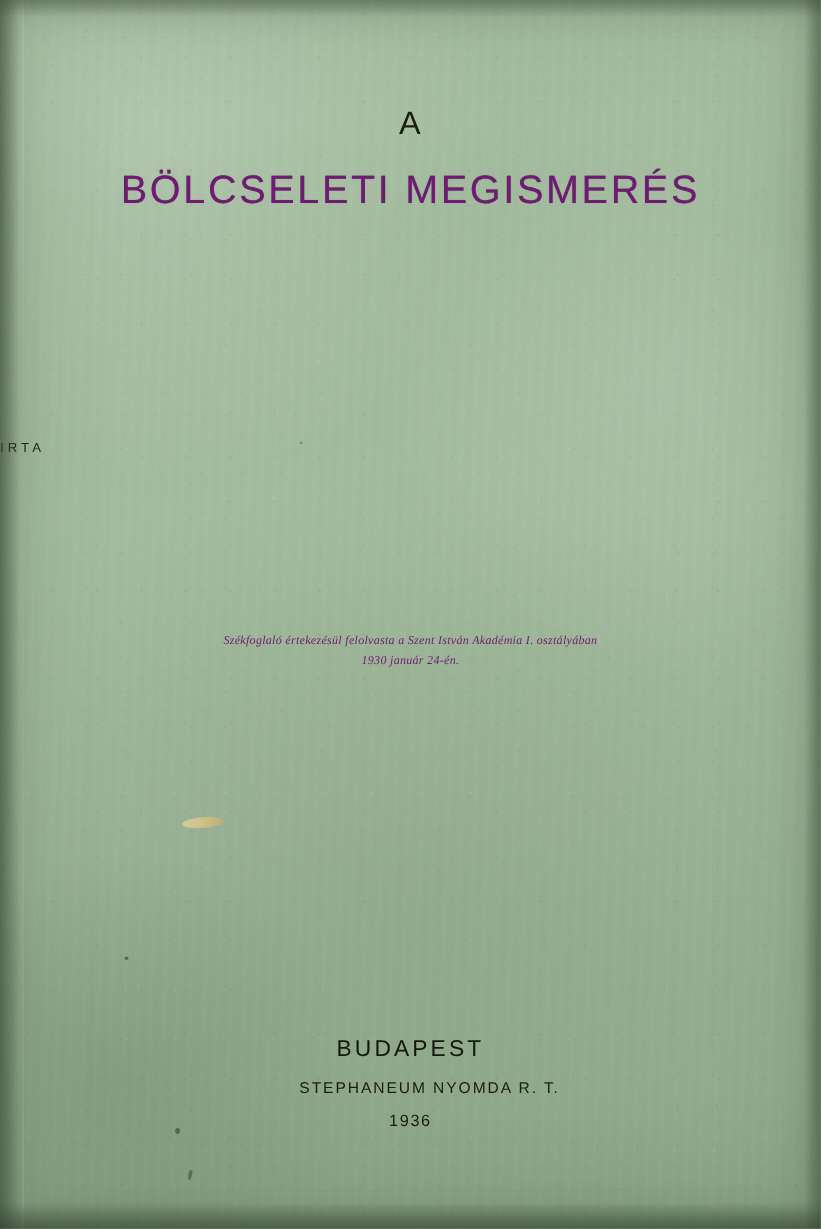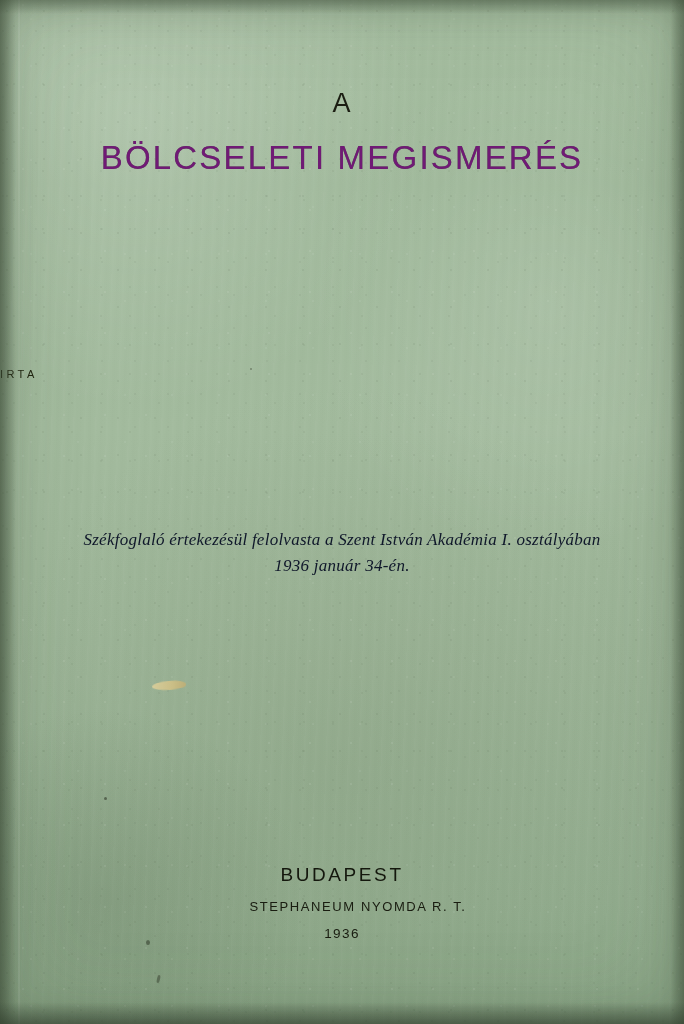--- a/index.html
+++ b/index.html
@@ -135,24 +135,24 @@
   }
 
   .note-block {
     position: absolute;
     top: 527px;
     left: 0;
     right: 0;
     text-align: center;
     font-family: "Liberation Serif", serif;
     font-style: italic;
-    font-size: 17px;
+    font-size: 10px;
     line-height: 1.55;
     letter-spacing: 0.25px;
-    color: #0f172a;
+    color: #701a75;
   }
 
   .imprint-block {
     position: absolute;
     top: 864px;
     left: 0;
     right: 0;
     text-align: center;
   }
   .imprint-city {
@@ -251,21 +251,21 @@
       <div class="title-article">A</div>
       <div class="title-line">BÖLCSELETI MEGISMERÉS</div>
     </div>
 
     <div class="author-block">
       <div class="author-irta">IRTA</div>
     </div>
 
     <div class="note-block">
       <div>Székfoglaló értekezésül felolvasta a Szent István Akadémia I. osztályában</div>
-      <div>1936 január 34-én.</div>
+      <div>1930 január 24-én.</div>
     </div>
 
     <div class="imprint-block">
       <div class="imprint-city">BUDAPEST</div>
       <div class="imprint-printer">STEPHANEUM NYOMDA R. T.</div>
       <div class="imprint-year">1936</div>
     </div>
 
   </div>
 

